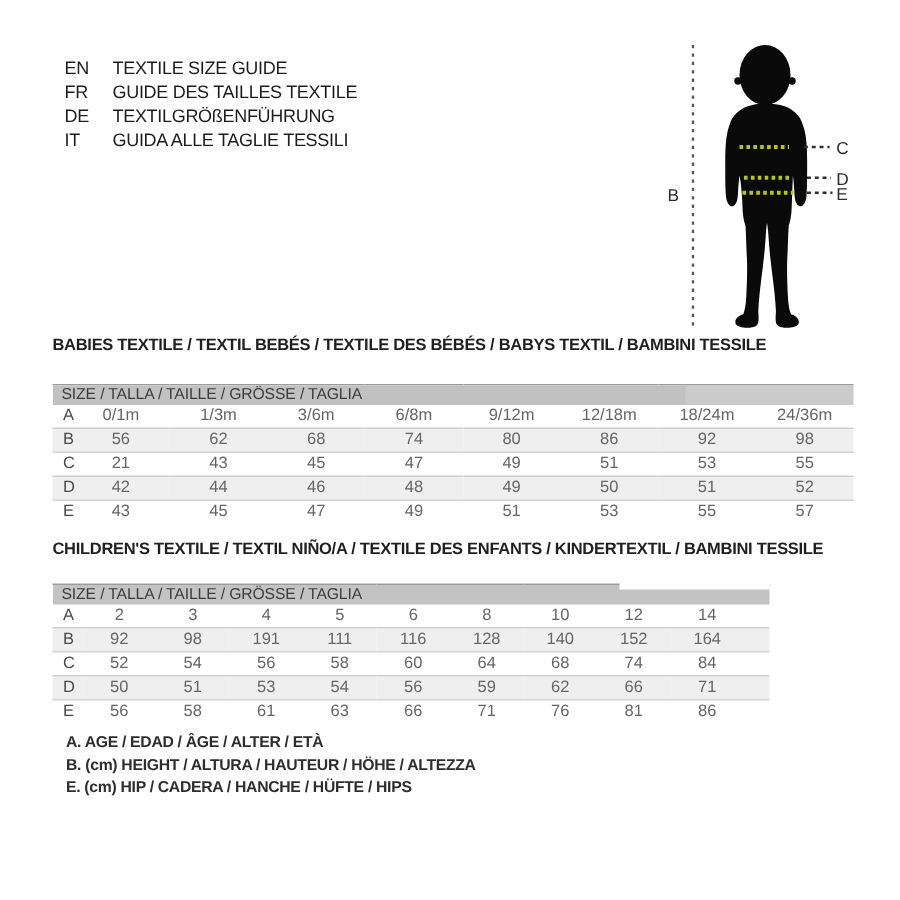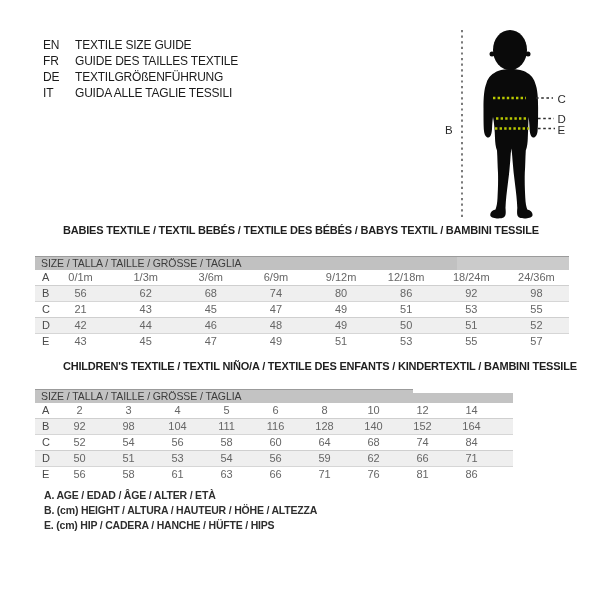--- a/index.html
+++ b/index.html
@@ -14,21 +14,21 @@
   .lang-list { position:absolute; left:43px; top:37px; }
   .lang-row { height:16px; line-height:16px; font-size:12px; font-weight:normal; letter-spacing:-0.2px; color:#1c1c1c; white-space:nowrap; }
   .lang-code { display:inline-block; width:32px; }
 
   
   .figure-wrap { position:absolute; left:440px; top:8px; width:160px; height:220px; }
   .figure-wrap svg { display:block; }
   .measure-label { font-family:"Liberation Sans","DejaVu Sans",sans-serif; font-size:11.5px; fill:#2b2b2b; }
 
   
-  .section-title { position:absolute; left:35px; font-size:11px; font-weight:bold; letter-spacing:-0.2px; color:#1f1f1f; white-space:nowrap;margin-left:28px; }
+  .section-title { position:absolute; left:35px; font-size:11px; font-weight:bold; letter-spacing:-0.2px; color:#1f1f1f; white-space:nowrap; }
   .babies-title { top:224px; }
   .children-title { top:360px; }
 
   
   table.size-table { position:absolute; border-collapse:collapse; table-layout:fixed; font-size:11px; color:#666;margin-top:10px; }
   table.babies { left:35px; top:246px; width:534px; }
   table.children { left:35px; top:379px; width:478px; }
   .size-table th.bar {
     height:13px; line-height:13px; text-align:left; padding:0 0 0 6px;
     font-weight:normal; font-size:10.5px; color:#3c3c3c; letter-spacing:-0.1px;
@@ -136,21 +136,21 @@
     <tr>
         <th class="bar" colspan="9">SIZE / TALLA / TAILLE / GRÖSSE / TAGLIA</th>
       </tr>
   </thead>
   <tbody>
       <tr>
         <td class="rowlabel">A</td>
         <td>0/1m</td>
         <td>1/3m</td>
         <td>3/6m</td>
-        <td>6/9m</td>
+        <td>6/8m</td>
         <td>9/12m</td>
         <td>12/18m</td>
         <td>18/24m</td>
         <td>24/36m</td>
       </tr>
       <tr class="stripe">
         <td class="rowlabel">B</td>
         <td>56</td>
         <td>62</td>
         <td>68</td>
@@ -227,21 +227,21 @@
         <td>8</td>
         <td>10</td>
         <td>12</td>
         <td>14</td>
         <td></td>
       </tr>
       <tr class="stripe">
         <td class="rowlabel">B</td>
         <td>92</td>
         <td>98</td>
-        <td>104</td>
+        <td>191</td>
         <td>111</td>
         <td>116</td>
         <td>128</td>
         <td>140</td>
         <td>152</td>
         <td>164</td>
         <td></td>
       </tr>
       <tr>
         <td class="rowlabel">C</td>

